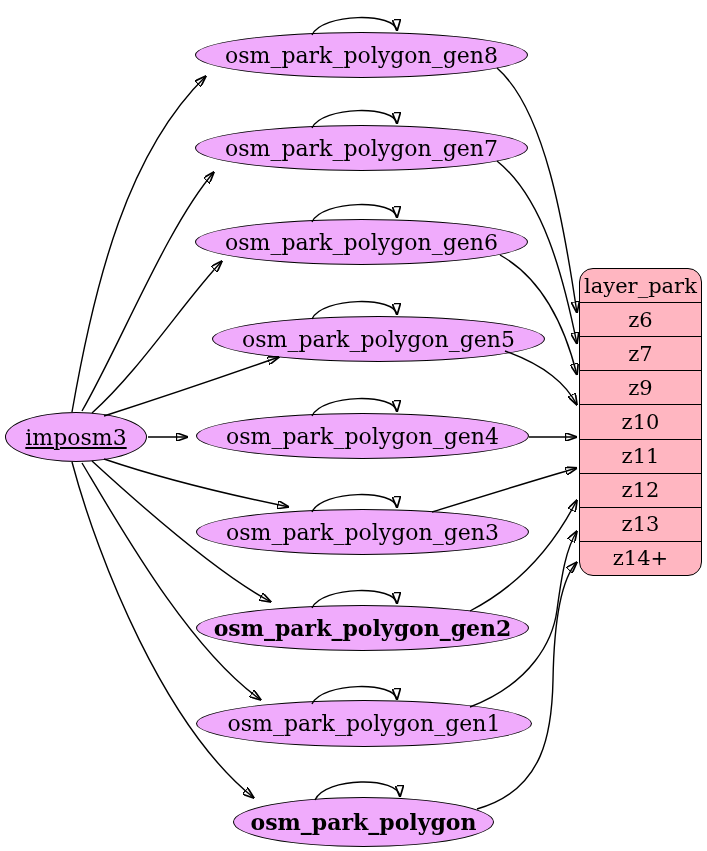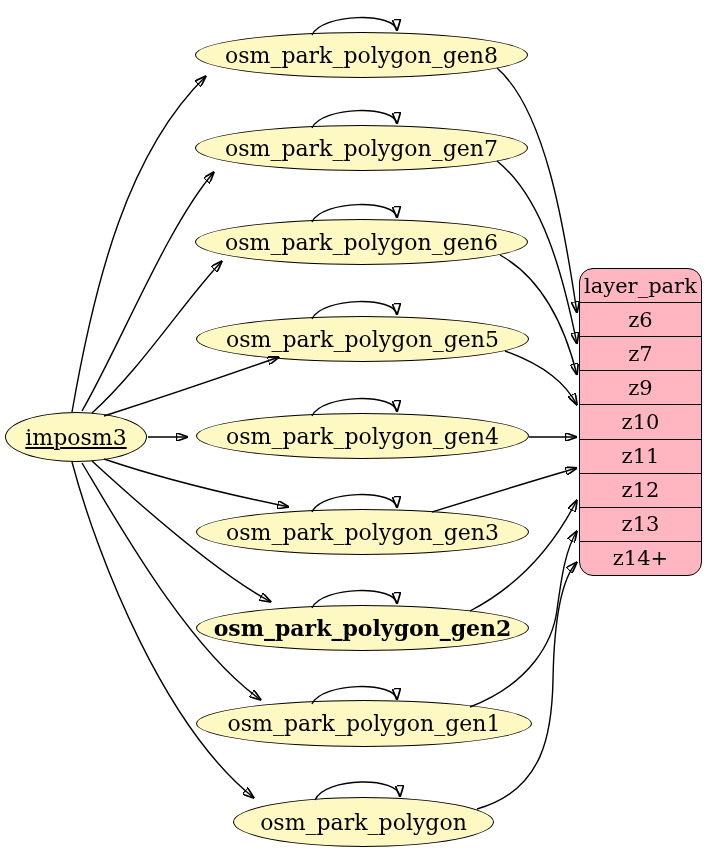--- a/index.html
+++ b/index.html
@@ -9,21 +9,21 @@
     background:#ffffff;
     font-family:"DejaVu Serif","Liberation Serif",serif;
     color:#000000;
     overflow:hidden;
   }
   .node{
     position:absolute;
     display:flex;align-items:center;justify-content:center;
     border:1.5px solid #000000;
     border-radius:50%;
-    background:#fef9c3;
+    background:#f0abfc;
     font-size:22px;
     white-space:nowrap;
     box-sizing:border-box;
     z-index:2;
   }
   #edges{
     position:absolute;left:0;top:0;width:707px;height:851px;
     z-index:3;pointer-events:none;
   }
   #edges path, #edges line{stroke:#000000;stroke-width:1.4;fill:none;}
@@ -87,26 +87,26 @@
     <path d="M 470 611 C 524 583, 556 541, 577 500" marker-end="url(#arw)"></path>
     <path d="M 470 707 C 532 683, 553 640, 557 610 C 562 573, 566 549, 577 531" marker-end="url(#arw)"></path>
     <path d="M 477 809 C 545 790, 552 730, 553 680 C 554 622, 561 579, 577 562" marker-end="url(#arw)"></path>
   </svg>
 
   <div class="node" style="left:5px;top:412px;width:142px;height:50px;text-decoration:underline;">imposm3</div>
 
   <div class="node" style="left:195px;top:32px;width:333px;height:46px;">osm_park_polygon_gen8</div>
   <div class="node" style="left:195px;top:125px;width:333px;height:46px;">osm_park_polygon_gen7</div>
   <div class="node" style="left:195px;top:219px;width:333px;height:46px;">osm_park_polygon_gen6</div>
-  <div class="node" style="left:196px;top:316px;width:333px;height:46px;">osm_park_polygon_gen5</div>
+  <div class="node" style="left:212px;top:316px;width:333px;height:46px;">osm_park_polygon_gen5</div>
   <div class="node" style="left:196px;top:413px;width:333px;height:46px;text-align:right;">osm_park_polygon_gen4</div>
   <div class="node" style="left:196px;top:509px;width:333px;height:46px;">osm_park_polygon_gen3</div>
   <div class="node" style="left:196px;top:605px;width:333px;height:46px;font-weight:bold;">osm_park_polygon_gen2</div>
   <div class="node" style="left:196px;top:700px;width:336px;height:47px;">osm_park_polygon_gen1</div>
-  <div class="node" style="left:233px;top:797px;width:261px;height:50px;">osm_park_polygon</div>
+  <div class="node" style="left:233px;top:797px;width:261px;height:50px;font-weight:bold;">osm_park_polygon</div>
 
   <div class="record">
     <div class="row header">layer_park</div>
     <div class="row">z6</div>
     <div class="row">z7</div>
     <div class="row">z9</div>
     <div class="row">z10</div>
     <div class="row">z11</div>
     <div class="row">z12</div>
     <div class="row">z13</div>

